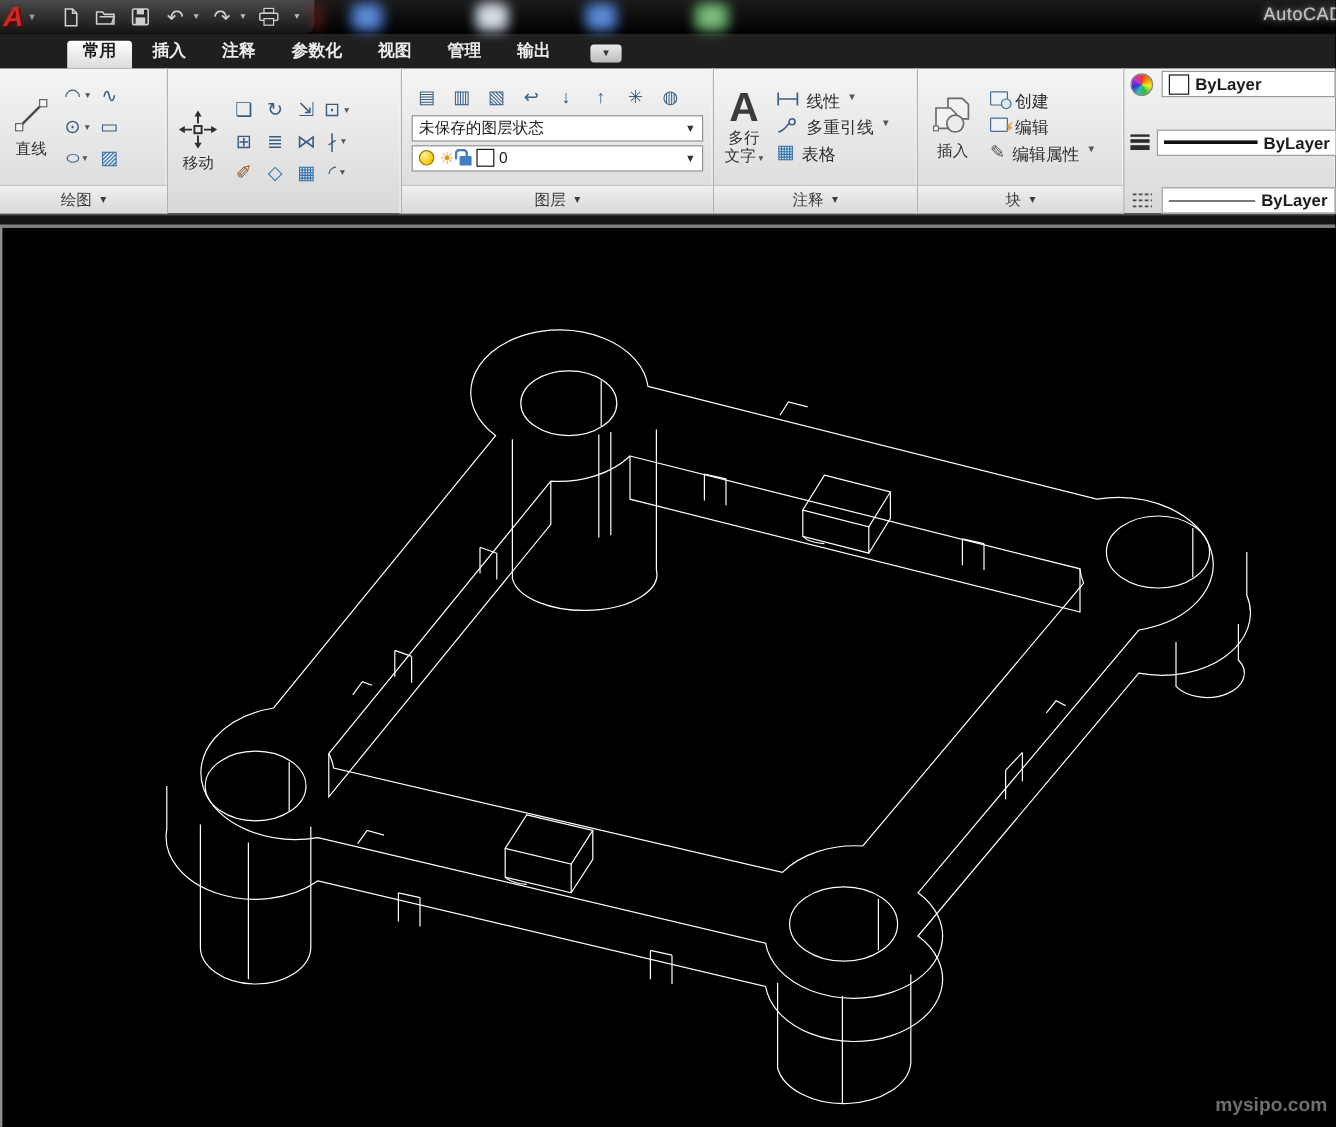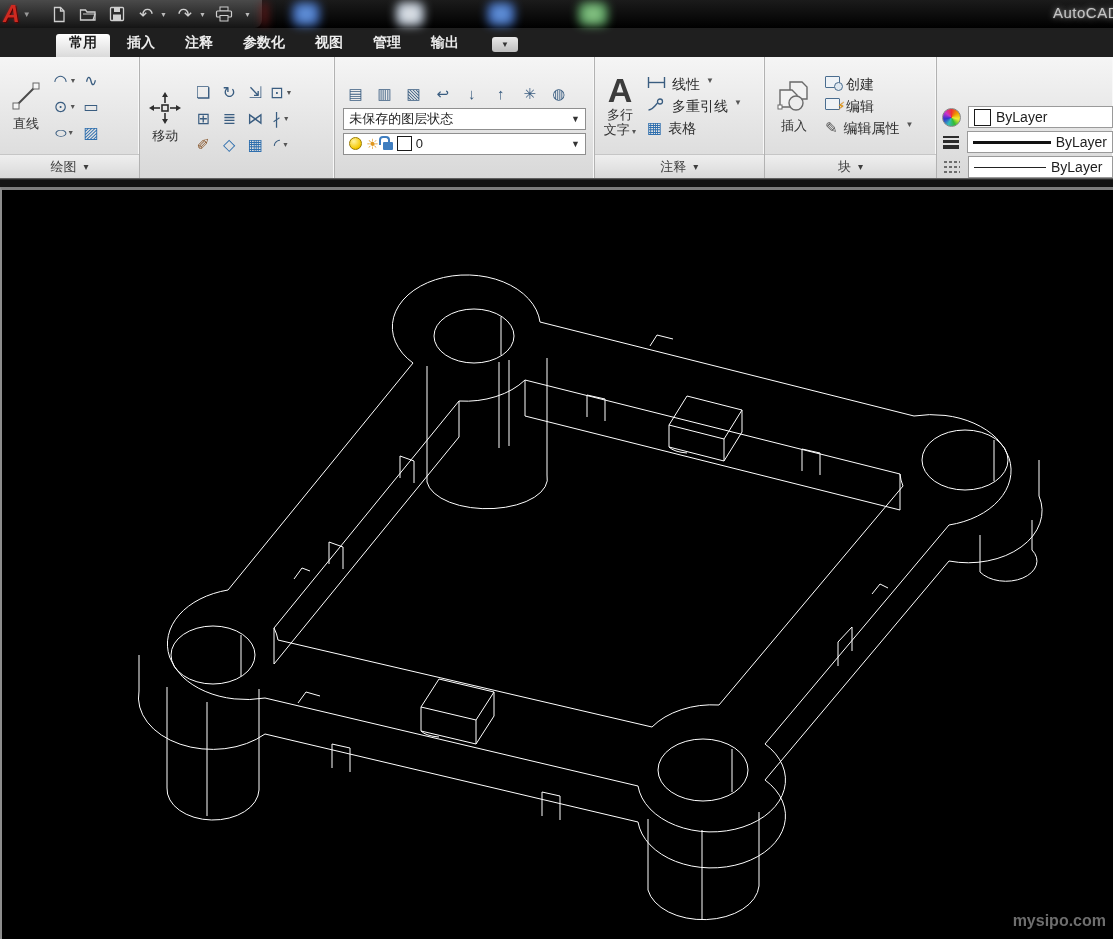--- a/index.html
+++ b/index.html
@@ -72,21 +72,21 @@
   .mtext-A{font-size:34px;font-weight:bold;color:#3b3b3b;line-height:.9;}
   .mtext-lines{font-size:13px;color:#333;text-align:center;line-height:1.15;}
   .tbl-g{font-size:16px;color:#2f6fae;line-height:1;}
   .blk-ic{width:13px;height:10px;border:1px solid #4a6d8f;border-radius:1px;position:relative;background:#eef2f6;}
   .blk-ic .badge{position:absolute;right:-4px;bottom:-4px;width:7px;height:7px;border:1px solid #4a6d8f;
                  border-radius:50%;background:#dfe8f0;}
   .bolt{color:#e8a000;font-size:11px;position:absolute;right:-6px;bottom:-4px;text-shadow:0 0 1px #a66;}
   .pencil{font-size:15px;color:#555;line-height:1;}
 
   
-  .props-body{flex-direction:column;align-items:stretch;justify-content:flex-end;gap:3px;padding:2px 0 0 4px;}
+  .props-body{flex-direction:column;align-items:stretch;justify-content:space-between;gap:3px;padding:2px 0 0 4px;font-weight:bold;}
   .prow{display:flex;align-items:center;gap:5px;}
   .picon{width:22px;display:flex;align-items:center;justify-content:center;}
   .wheel{width:17px;height:17px;border-radius:50%;border:1px solid #888;
          background:conic-gradient(#e33,#e90,#ee3,#3b3,#3bb,#33c,#c3c,#e33);}
   .pfield{flex:1;display:flex;align-items:center;background:#fff;border:1px solid #9a9a9a;
           height:20px;padding:0 5px;font-size:14px;color:#1d1d1d;gap:5px;cursor:pointer;}
   .lw-line{flex:0 0 78px;height:3px;background:#111;}
   .lt-line{flex:0 0 72px;height:1px;background:#222;}
 
   
@@ -303,20 +303,23 @@
       </div>
       <div class="dropdown">
         <span class="bulb"></span>
         <span class="sun">☀</span>
         <span class="lock"></span>
         <span class="swatch"></span>
         <span>0</span>
         <span class="caret">▼</span>
       </div>
     </div>
+    <div class="panel-label">
+        <span>图层</span>
+      </div>
   </div>
 
   <div class="rpanel" style="width:170px;">
     <div class="panel-body">
       <div class="bigbtn">
         <span class="mtext-A">A</span>
         <div class="mtext-lines">
           <div>多行</div>
           <div><span>文字</span><span class="dd-sm" style="font-size:8px;color:#555;"> ▾</span></div>
         </div>

